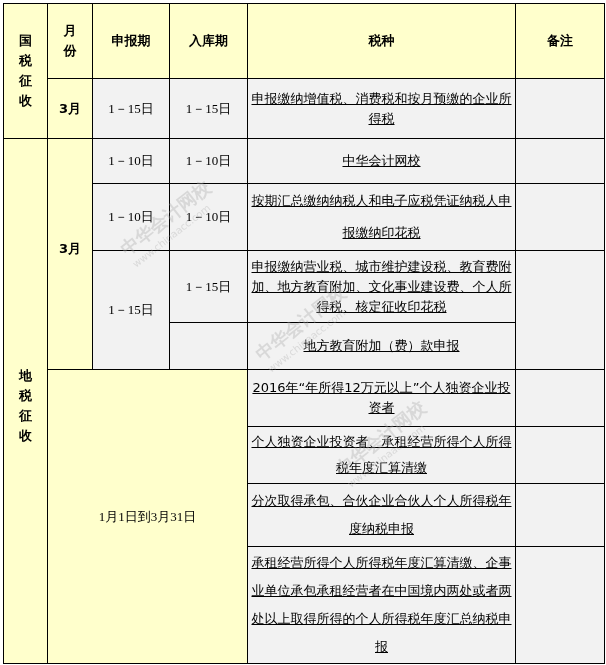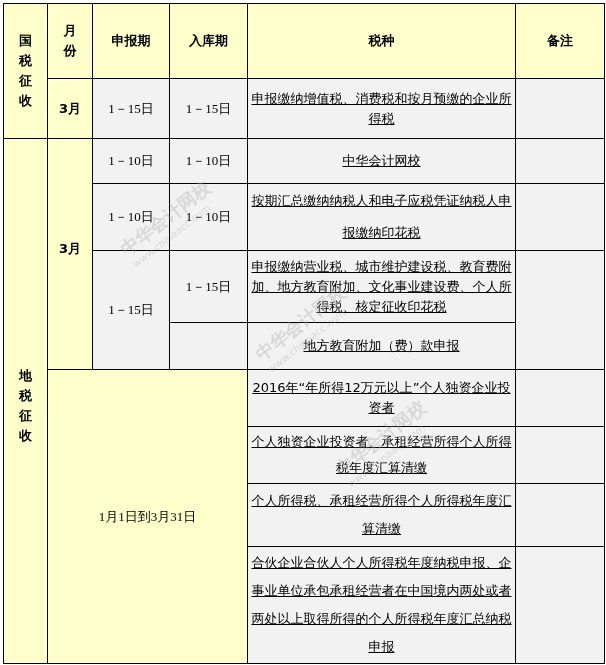--- a/index.html
+++ b/index.html
@@ -90,25 +90,25 @@
   <tr style="height:57px">
     <td class="y mono" colspan="3" rowspan="4">1月1日到3月31日</td>
     <td class="g txt">2016年“年所得12万元以上”个人独资企业投资者</td>
     <td class="g"></td>
   </tr>
   <tr style="height:57px">
     <td class="g txt" style="line-height:26px">个人独资企业投资者、承租经营所得个人所得税年度汇算清缴</td>
     <td class="g"></td>
   </tr>
   <tr style="height:63px">
-    <td class="g txt" style="line-height:28px">个人所得税、承租经营所得个人所得税年度汇算清缴</td>
+    <td class="g txt" style="line-height:28px">分次取得承包、合伙企业合伙人个人所得税年度纳税申报</td>
     <td class="g"></td>
   </tr>
   <tr style="height:117px">
-    <td class="g txt" style="line-height:28px">合伙企业合伙人个人所得税年度纳税申报、企事业单位承包承租经营者在中国境内两处或者两处以上取得所得的个人所得税年度汇总纳税申报</td>
+    <td class="g txt" style="line-height:28px">承租经营所得个人所得税年度汇算清缴、企事业单位承包承租经营者在中国境内两处或者两处以上取得所得的个人所得税年度汇总纳税申报</td>
     <td class="g"></td>
   </tr>
 </tbody>
   </table>
 
 <div class="wm" style="left:115px;top:205px">
   <span>中华会计网校</span>
   <small>www.chinaacc.com</small>
 </div>
 <div class="wm" style="left:250px;top:310px">

